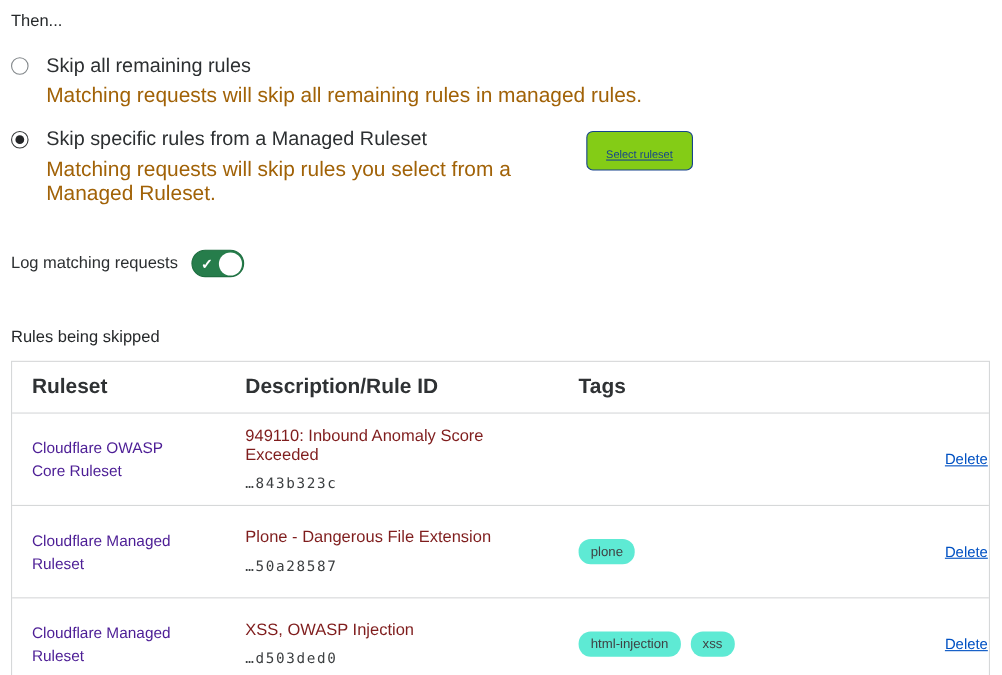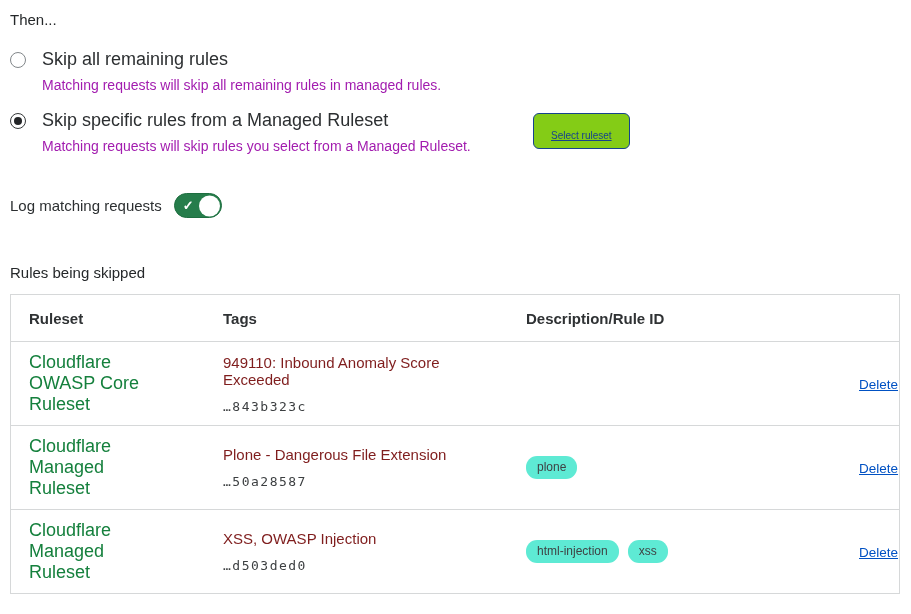--- a/index.html
+++ b/index.html
@@ -43,22 +43,22 @@
     position: absolute;
     left: 50%; top: 50%;
     width: 8px; height: 8px;
     transform: translate(-50%, -50%);
     border-radius: 50%;
     background: #232527;
   }
   .option-body { margin-left: 16px; }
   .option-label { font-size: 18px; color: #2c2f31; cursor: default; }
   .option-desc {
-    font-size: 14px;
-    color: #a21caf;
+    font-size: 19px;
+    color: #a16207;
     margin-top: 7px;
   }
   .option-2 .option-body { width: 478px; }
 
   .outline-button {
     margin-left: 13px;
     margin-top: 3px;
     background: #84cc16;
     border: 1px solid #16438c;
     border-radius: 6px;
@@ -127,27 +127,27 @@
   }
   .t-row.header { height: 46px; }
   .t-row.data {
     height: 84px;
     border-top: 1px solid #d6d8d9;
   }
   .t-cell { padding-right: 16px; }
   .t-cell.c1 { padding-left: 18px; }
   .t-cell.c4 { text-align: right; padding-right: 31px; }
   .th {
-    font-size: 15px;
+    font-size: 19px;
     font-weight: bold;
     color: #2f3234;
   }
   .ruleset-name {
-    font-size: 18px;
-    color: #15803d;
+    font-size: 14px;
+    color: #4c1d95;
     line-height: 21px;
     max-width: 168px;
   }
   .rule-desc {
     font-size: 15px;
     color: #7f1d1d;
     line-height: 17px;
   }
   .rule-id {
     font-family: "DejaVu Sans Mono", monospace;
@@ -204,22 +204,22 @@
       <span class="knob"></span>
     </span>
   </div>
 
   <div class="section-title" id="rules-title">Rules being skipped</div>
 
   <div class="rules-table">
 
     <div class="t-row header">
       <div class="t-cell c1 th">Ruleset</div>
+      <div class="t-cell c2 th">Description/Rule ID</div>
       <div class="t-cell c3 th">Tags</div>
-      <div class="t-cell c2 th">Description/Rule ID</div>
       <div class="t-cell c4"></div>
     </div>
 
     <div class="t-row data">
       <div class="t-cell c1 ruleset-name">Cloudflare OWASP Core Ruleset</div>
       <div class="t-cell c2">
         <div class="rule-desc">949110: Inbound Anomaly Score Exceeded</div>
         <div class="rule-id">…843b323c</div>
       </div>
       <div class="t-cell c3 tags-wrap"></div>

